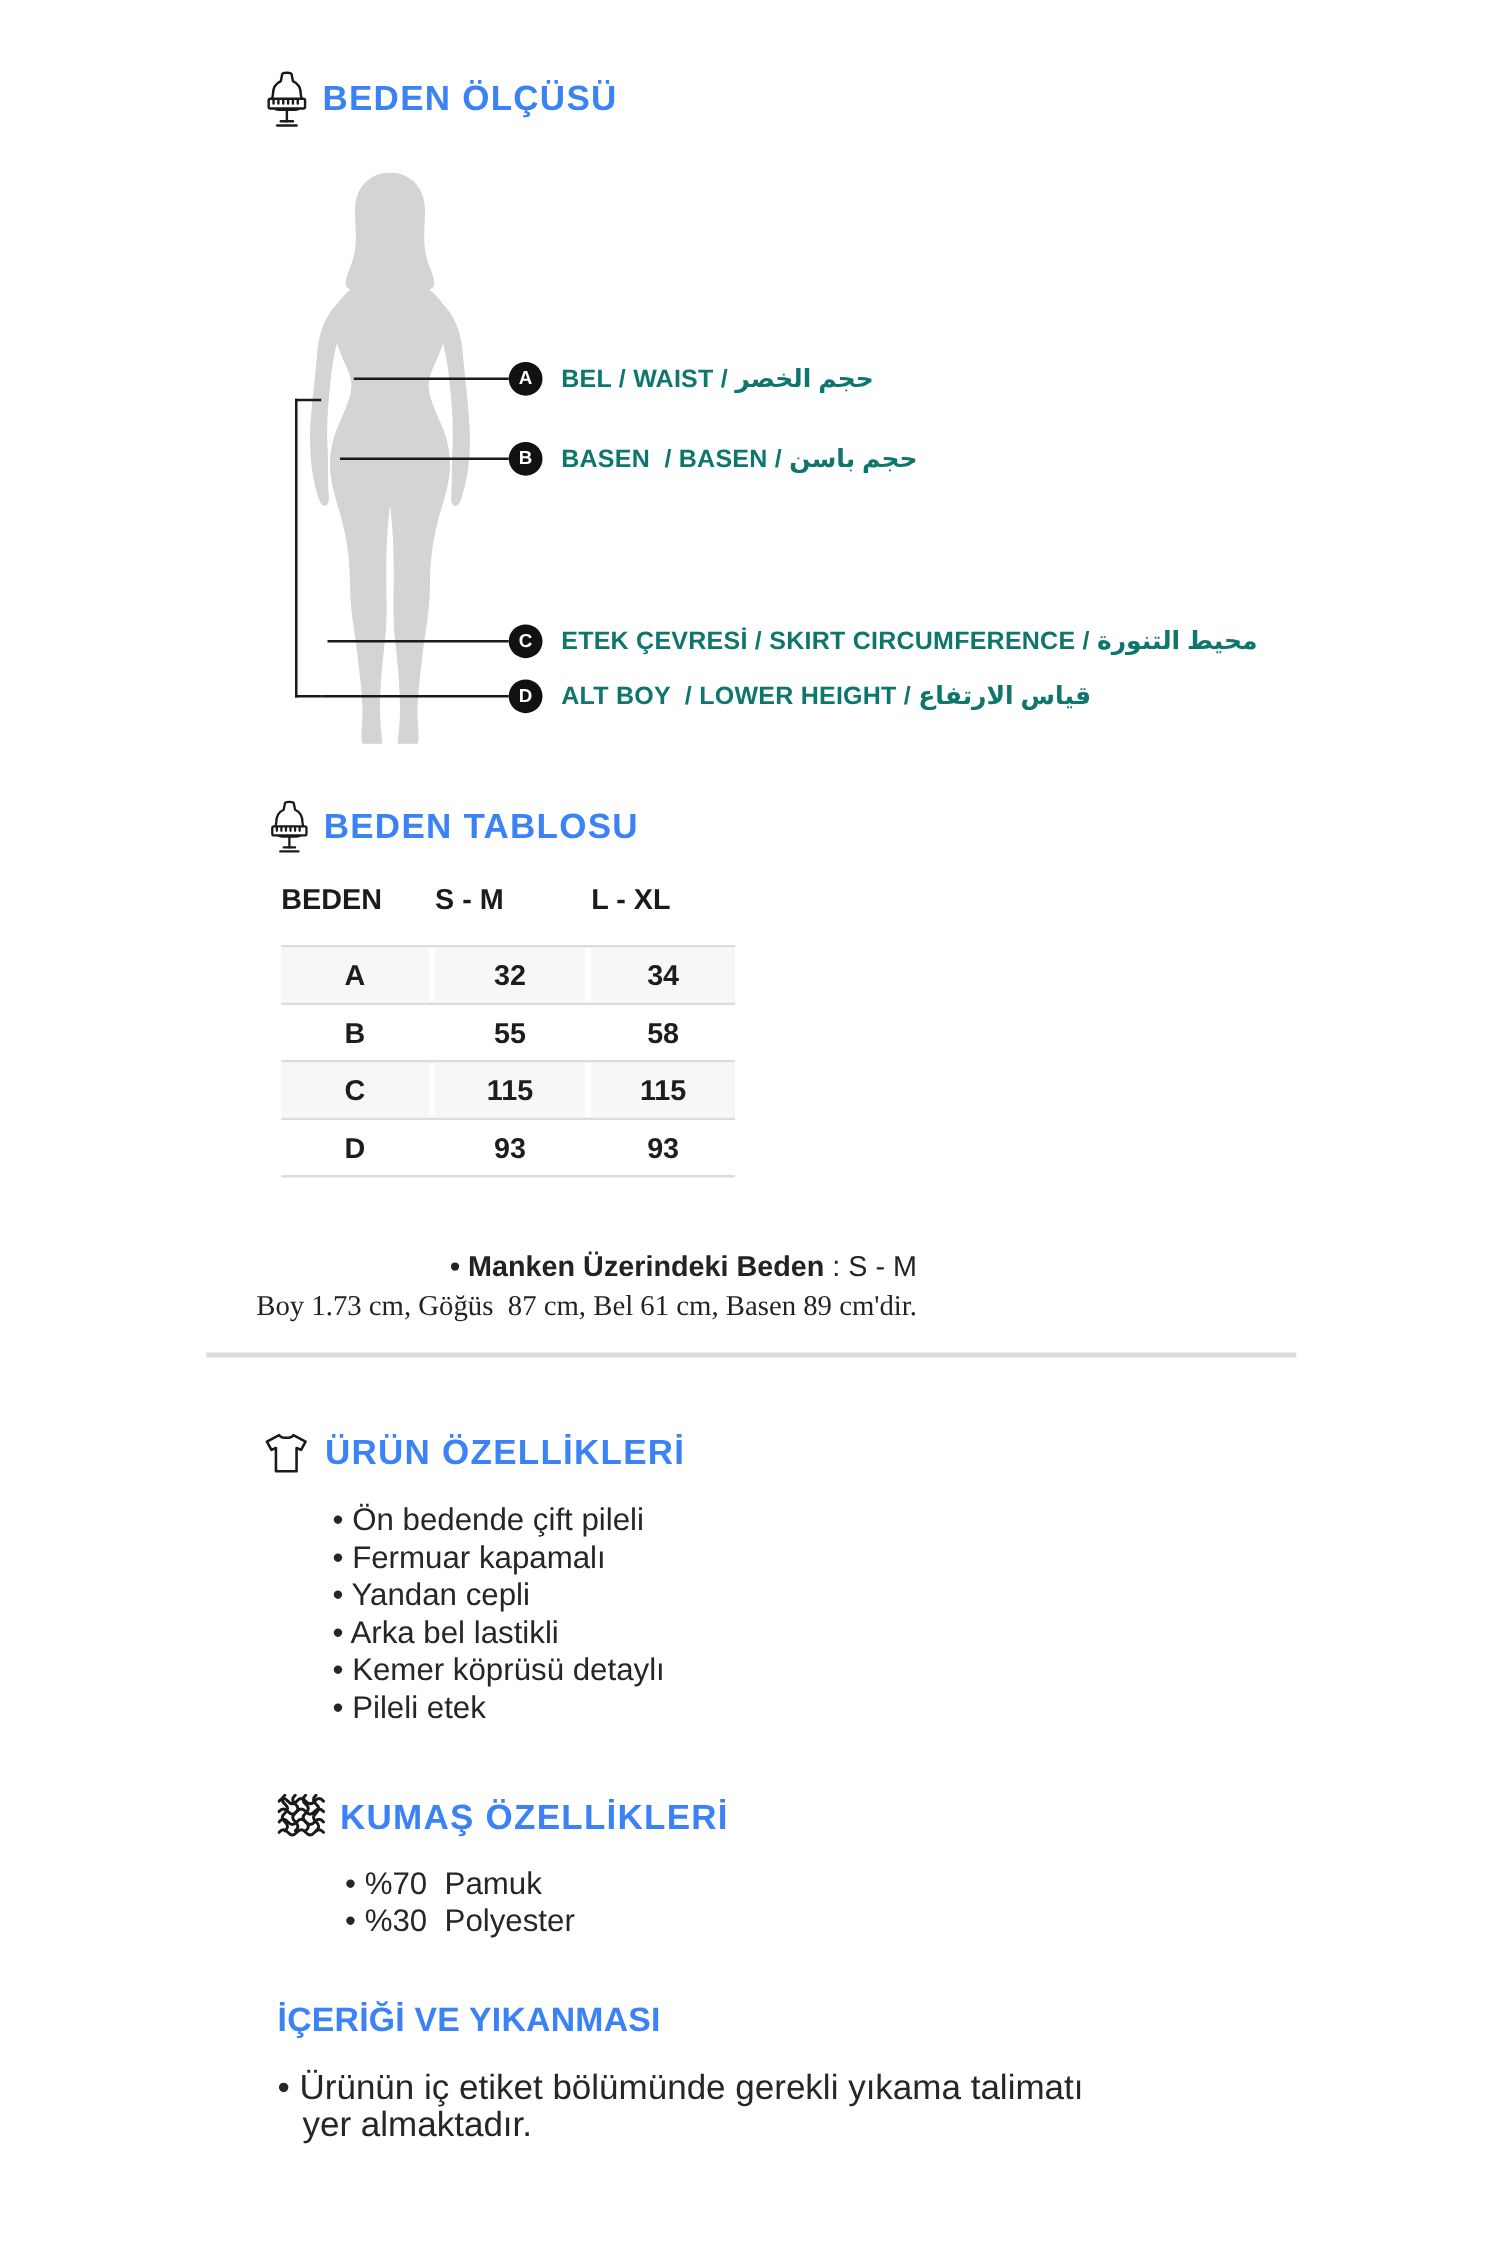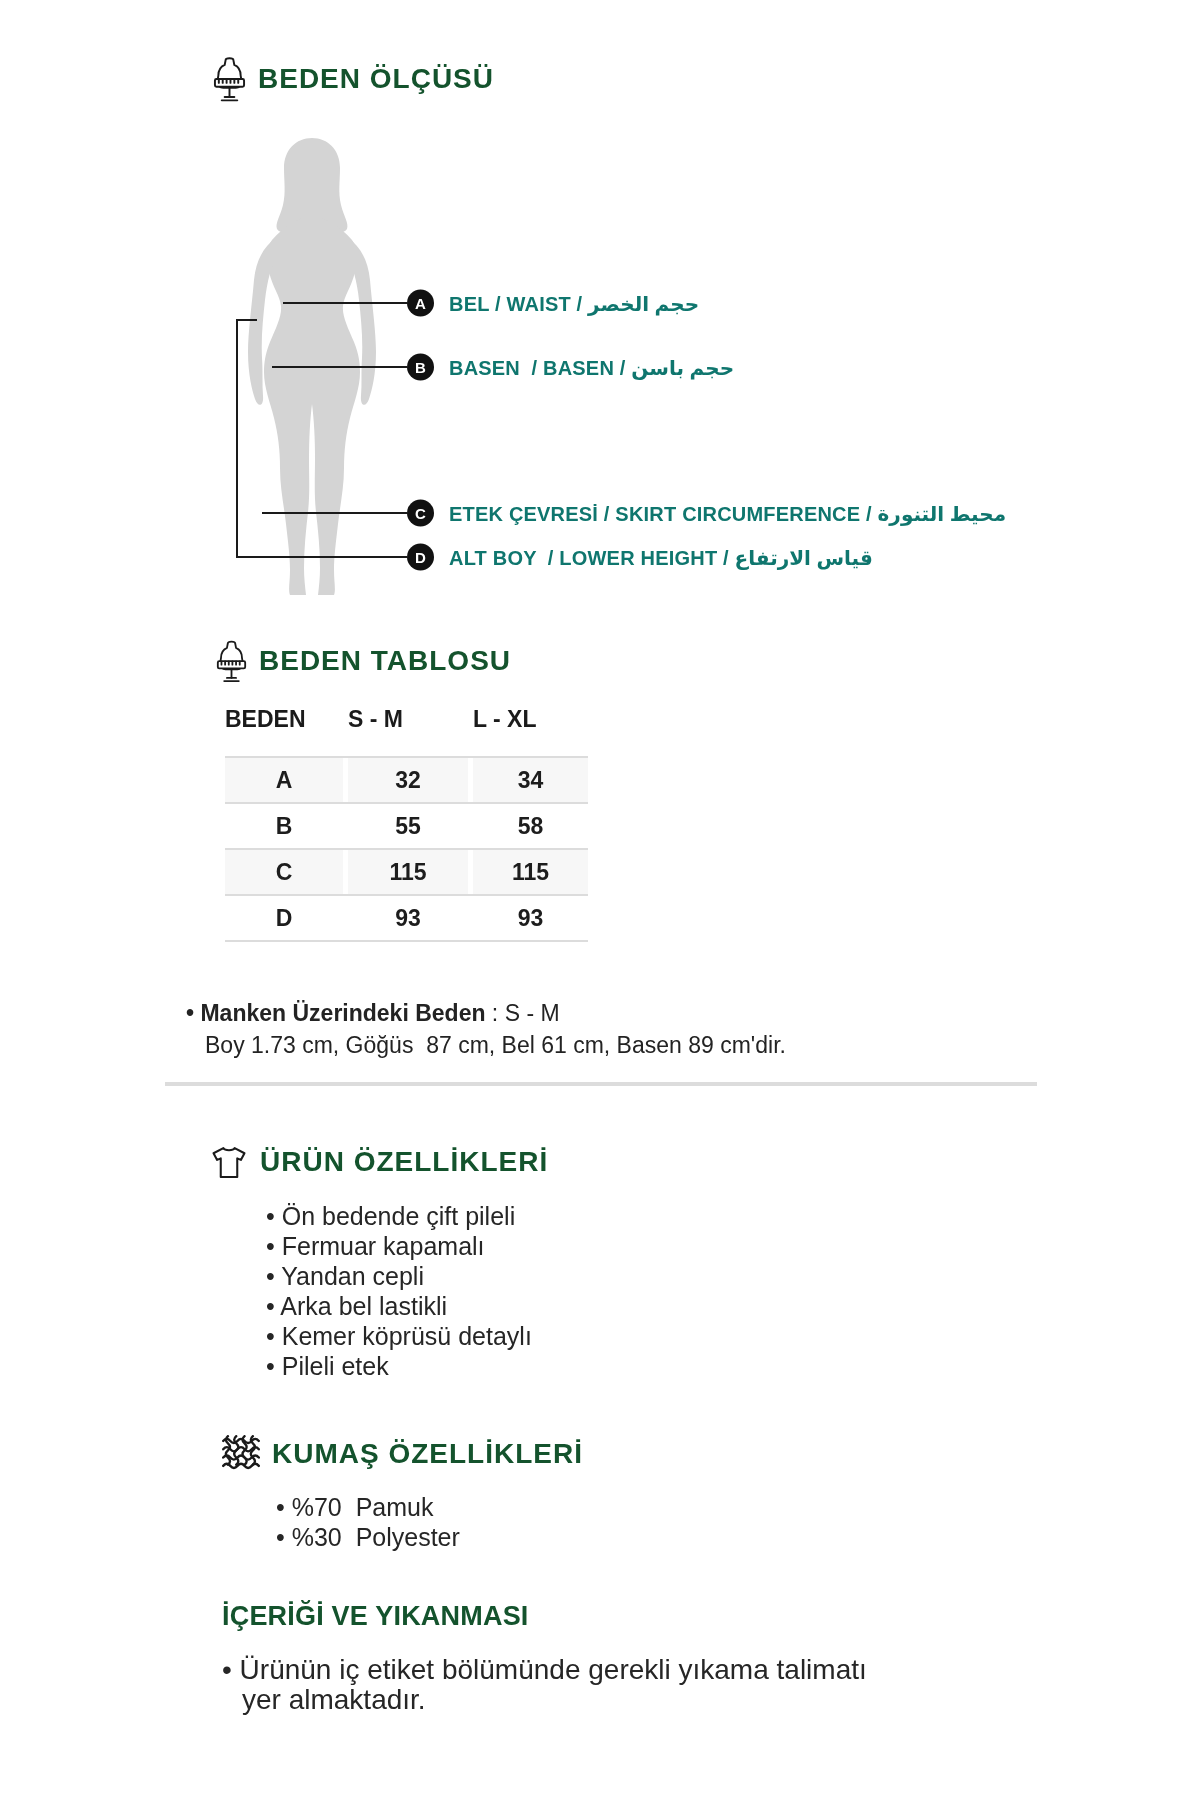--- a/index.html
+++ b/index.html
@@ -2,21 +2,21 @@
 <html><head>
 <meta charset="utf-8">
 <style>
   html,body{margin:0;padding:0;background:#fff;}
   .page{
     position:relative;width:1200px;height:1800px;background:#ffffff;overflow:hidden;
     font-family:"Liberation Sans","DejaVu Sans",sans-serif;color:#1c1c1c;
   }
   
   .sec-header{position:absolute;display:flex;align-items:center;gap:12px;height:48px;}
-  .sec-title{font-size:28px;font-weight:700;letter-spacing:1px;color:#14532d;white-space:pre-wrap;}
+  .sec-title{font-size:28px;font-weight:700;letter-spacing:1px;color:#3b82f6;white-space:pre-wrap;}
   .sec-title.alt{letter-spacing:0.2px;font-size:27px;}
   .icon svg{display:block;}
   
   .silhouette{position:absolute;left:224px;top:138px;}
   
   .mline,.bracket-h{position:absolute;height:2px;background:#1a1a1a;}
   .bracket-v{position:absolute;width:2px;background:#1a1a1a;}
   
   .measure-row{position:absolute;left:407px;transform:translateY(-50%);display:flex;align-items:center;gap:15px;}
   .badge{width:27px;height:27px;border-radius:50%;background:#111111;color:#ffffff;
@@ -28,25 +28,25 @@
   .sizetable{position:absolute;left:225px;top:756px;width:363px;}
   .trow{display:flex;height:44px;border-top:2px solid #dcdcdc;}
   .trow:last-child{border-bottom:2px solid #dcdcdc;}
   .tc{display:flex;align-items:center;justify-content:center;font-size:23px;font-weight:600;color:#1d1d1d;}
   .c1{width:118px;margin-right:5px;}
   .c2{width:120px;margin-right:5px;}
   .c3{width:115px;}
   .zebra .tc{background:#f7f7f7;}
   .plain .tc{background:#ffffff;}
   
-  .note{position:absolute;left:186px;top:997px;font-size:23px;line-height:32px;color:#232323;}
+  .note{position:absolute;left:186px;top:997px;font-size:23px;line-height:32px;color:#232323;text-align:right;}
   .note-line1::before{content:"• ";font-weight:700;}
   .note-line1 b{font-weight:700;}
   .note-line1 span{white-space:pre-wrap;}
-  .note-line2{padding-left:19px;white-space:pre-wrap;}
+  .note-line2{padding-left:19px;white-space:pre-wrap;font-family:Liberation Serif, serif;}
   
   .divider{position:absolute;left:165px;top:1082px;width:872px;height:4px;background:#dcdcdc;}
   
   .blist{position:absolute;list-style:none;margin:0;padding:0;}
   .blist li{font-size:25px;line-height:30px;color:#262626;white-space:pre-wrap;}
   .blist li::before{content:"• ";}
   .features{left:266px;top:1201px;}
   .fabric{left:276px;top:1492px;}
   .care{left:222px;top:1655px;width:650px;}
   .care li{font-size:28px;line-height:30px;padding-left:20px;text-indent:-20px;}

